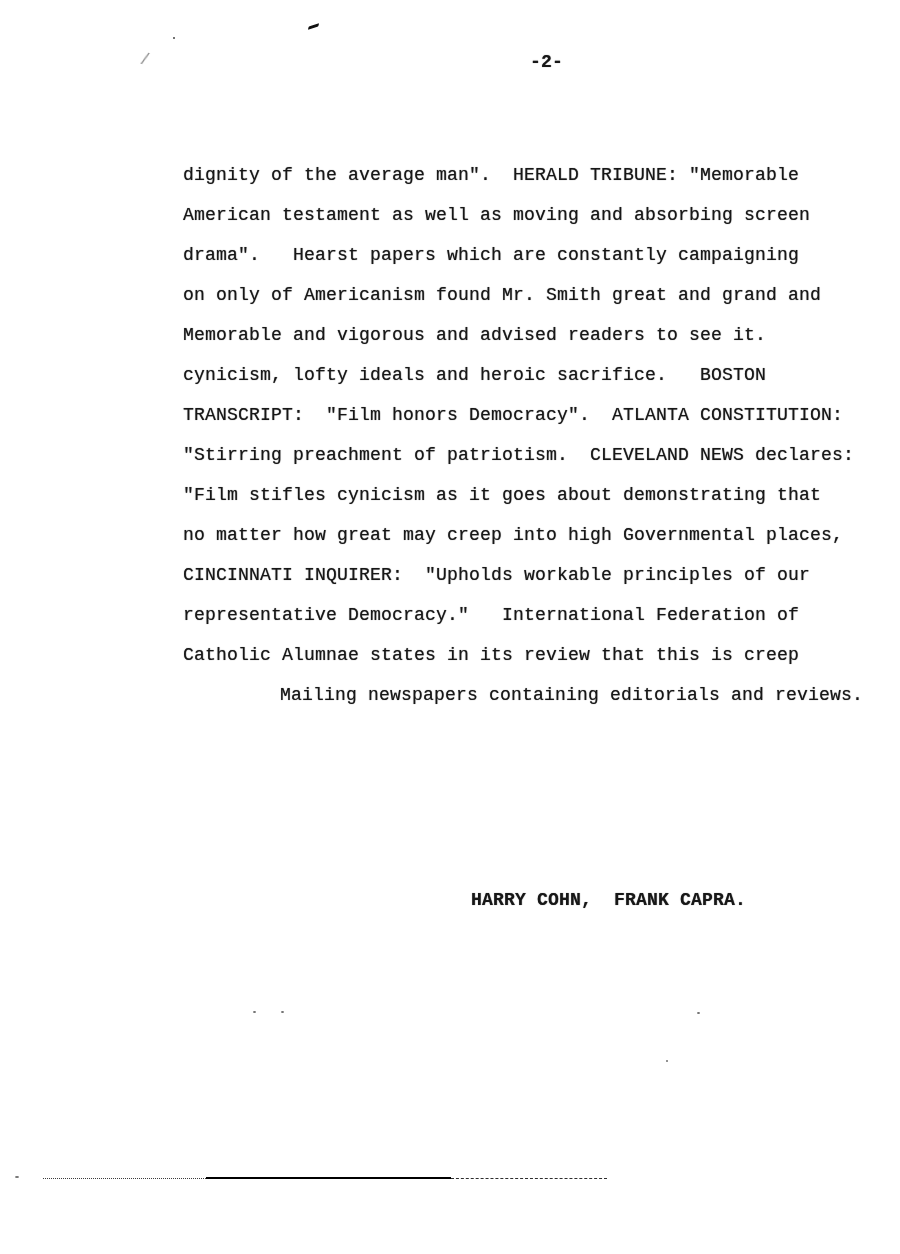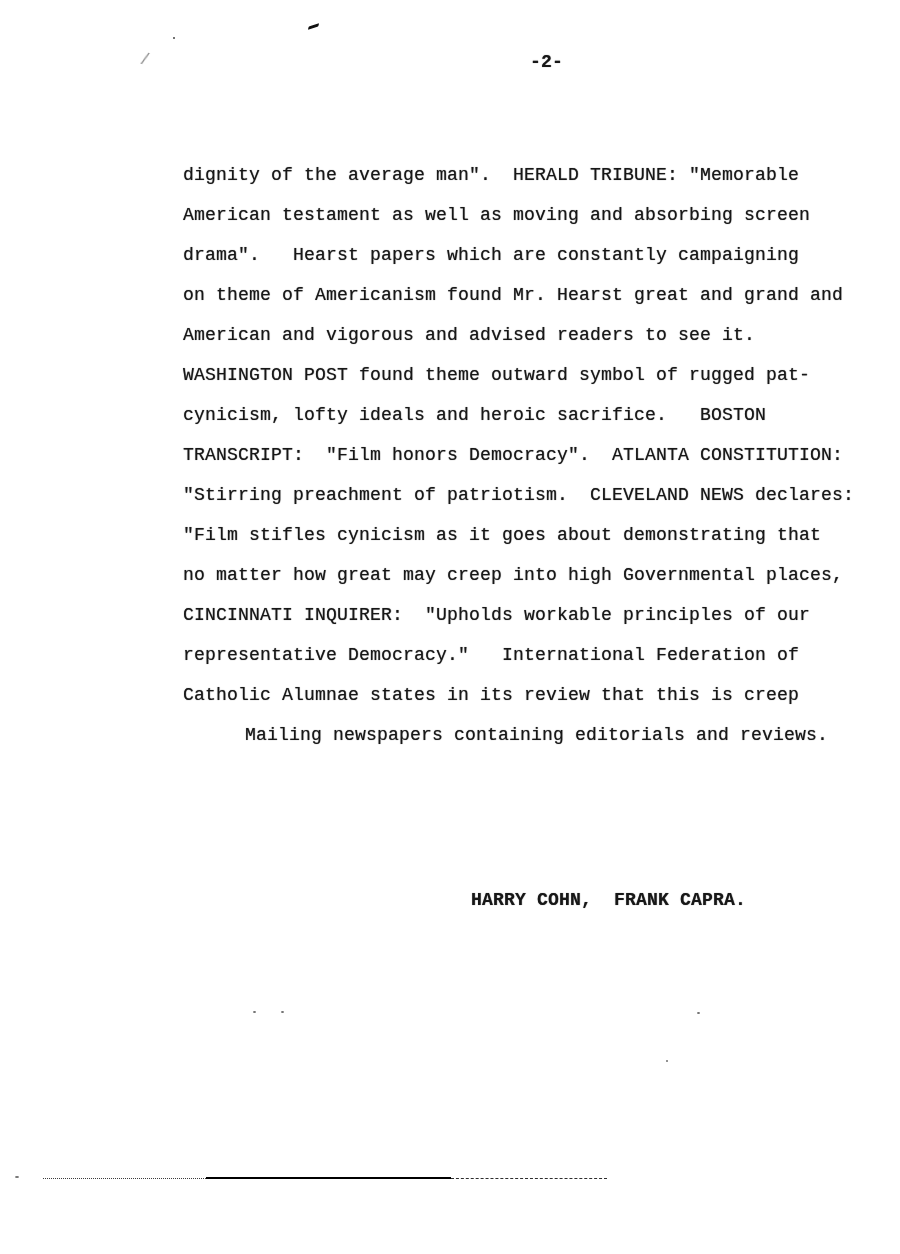--- a/index.html
+++ b/index.html
@@ -30,21 +30,21 @@
     position: absolute;
     top: 155px;
     left: 183px;
     width: 680px;
   }
   .line {
     height: 40px;
     line-height: 40px;
     white-space: pre;
   }
-  .line.indent { padding-left: 62px; }
+  .line.indent { padding-left: 62px; text-align: right; }
   .signature {
     position: absolute;
     top: 886px;
     left: 471px;
     height: 28px;
     line-height: 28px;
     white-space: pre;
     font-weight: bold;
   }
   
@@ -100,23 +100,22 @@
 <body>
 
 <div class="sheet">
 
   <div class="page-number typewriter">-2-</div>
 
   <div class="body-text typewriter">
     <div class="line">dignity of the average man".  HERALD TRIBUNE: "Memorable</div>
     <div class="line">American testament as well as moving and absorbing screen</div>
     <div class="line">drama".   Hearst papers which are constantly campaigning</div>
-    <div class="line">on theme of Americanism found Mr. Hearst great and grand and</div>
-    <div class="line">American and vigorous and advised readers to see it.</div>
-    <div class="line">WASHINGTON POST found theme outward symbol of rugged pat-</div>
+    <div class="line">on only of Americanism found Mr. Smith great and grand and</div>
+    <div class="line">Memorable and vigorous and advised readers to see it.</div>
     <div class="line">cynicism, lofty ideals and heroic sacrifice.   BOSTON</div>
     <div class="line">TRANSCRIPT:  "Film honors Democracy".  ATLANTA CONSTITUTION:</div>
     <div class="line">"Stirring preachment of patriotism.  CLEVELAND NEWS declares:</div>
     <div class="line">"Film stifles cynicism as it goes about demonstrating that</div>
     <div class="line">no matter how great may creep into high Governmental places,</div>
     <div class="line">CINCINNATI INQUIRER:  "Upholds workable principles of our</div>
     <div class="line">representative Democracy."   International Federation of</div>
     <div class="line">Catholic Alumnae states in its review that this is creep</div>
     <div class="line indent">Mailing newspapers containing editorials and reviews.</div>
   </div>

